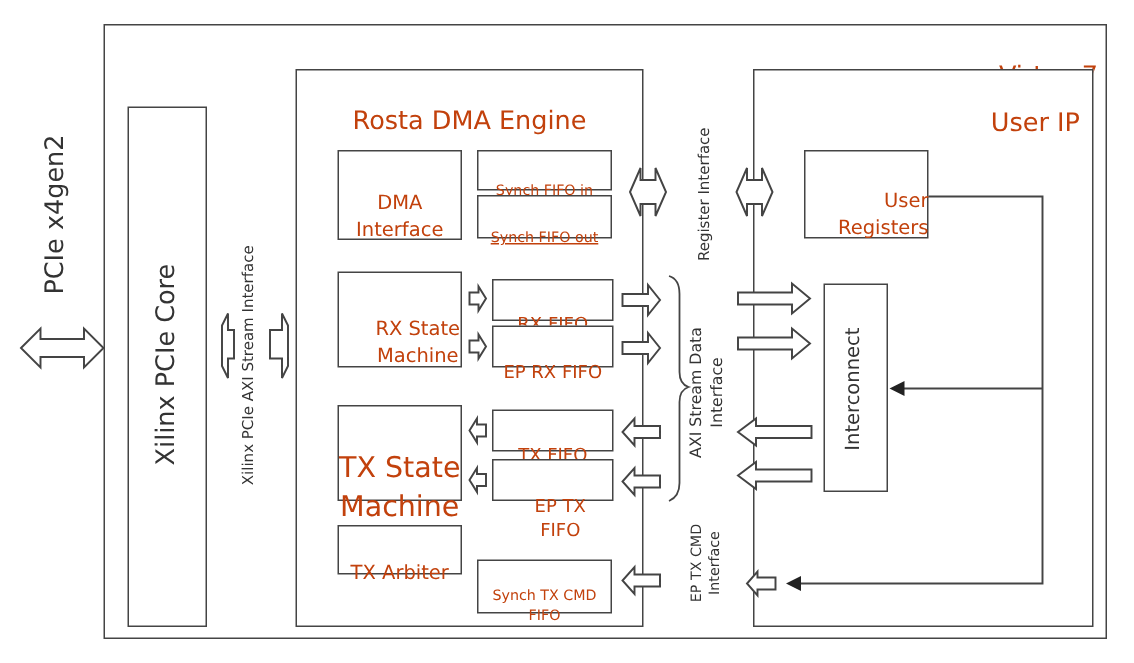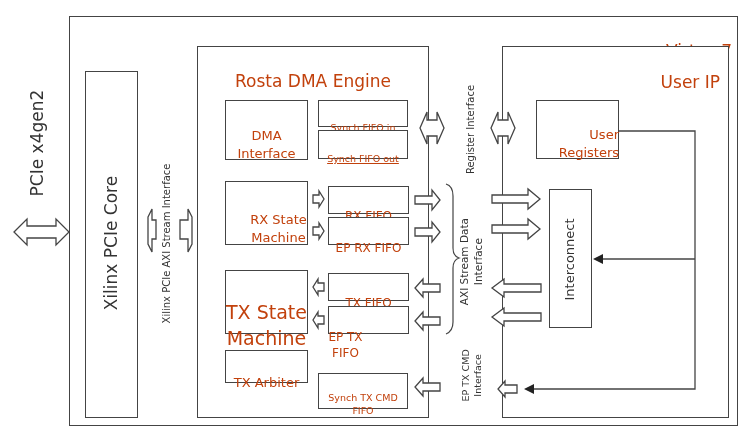--- a/index.html
+++ b/index.html
@@ -43,21 +43,21 @@
 <div class="box" style="left:328px;top:217px;width:81px;height:28px;"></div>
 <div class="lbl" style="left:328px;top:224px;width:81px;font-size:12px;">EP RX FIFO</div>
 
 <div class="box" style="left:225px;top:270px;width:83px;height:64px;"></div>
 <div class="lbl" style="left:225px;top:284px;width:83px;font-size:19px;white-space:pre-line;">TX State
 Machine</div>
 
 <div class="box" style="left:328px;top:273px;width:81px;height:28px;"></div>
 <div class="lbl" style="left:328px;top:279px;width:81px;font-size:12px;">TX FIFO</div>
 <div class="box" style="left:328px;top:306px;width:81px;height:28px;"></div>
-<div class="lbl" style="left:316px;top:313px;width:59px;font-size:12px;">EP TX FIFO</div>
+<div class="lbl" style="left:344px;top:313px;width:59px;font-size:12px;">EP TX FIFO</div>
 
 <div class="box" style="left:225px;top:350px;width:83px;height:33px;"></div>
 <div class="lbl" style="left:225px;top:358px;width:83px;font-size:13px;">TX Arbiter</div>
 
 <div class="box" style="left:318px;top:373px;width:90px;height:36px;"></div>
 <div class="lbl" style="left:318px;top:376px;width:90px;font-size:9.5px;white-space:pre-line;">Synch TX CMD
 FIFO</div>
 
 <div class="vt" style="left:420px;top:123px;width:100px;font-size:10px;">Register Interface</div>
 <div class="vt" style="left:422px;top:248px;width:100px;font-size:10.5px;white-space:pre-line;">AXI Stream Data

